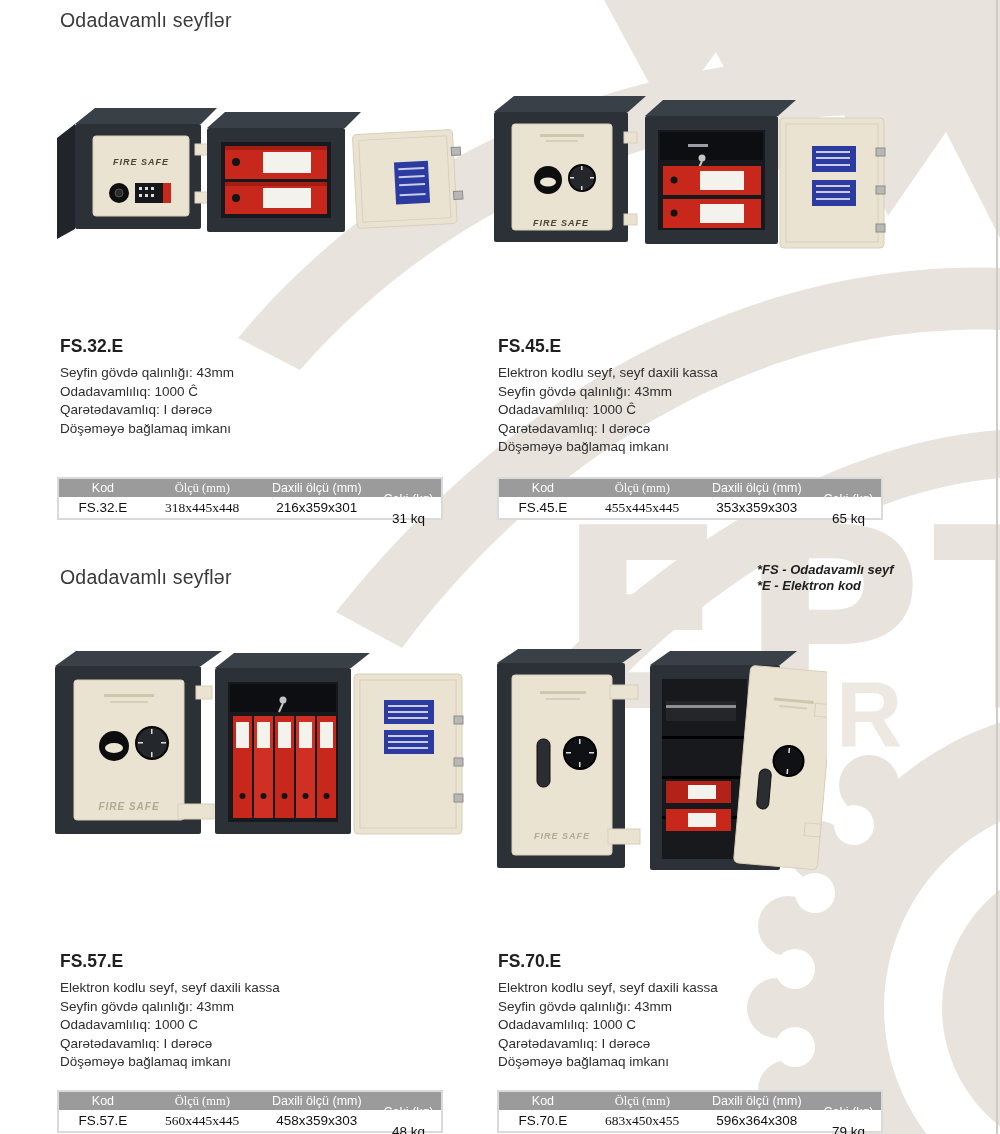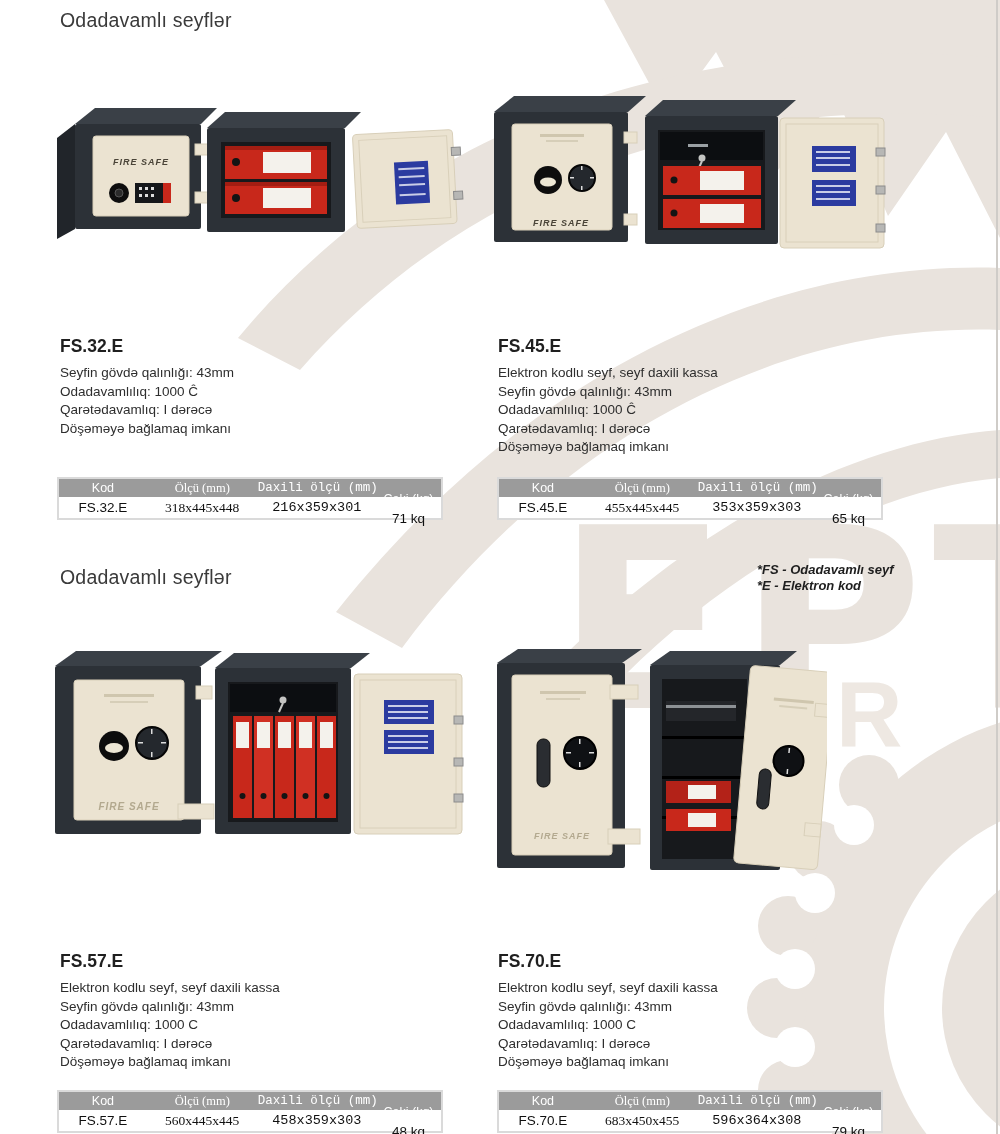--- a/index.html
+++ b/index.html
@@ -30,21 +30,21 @@
   .pt3{left:60px;top:951px;} .pt4{left:498px;top:951px;}
 
   .spec-table{
     position:absolute;width:386px;border:2px solid #dadada;background:#be185d;box-sizing:border-box;
   }
   .tb1{left:57px;top:477px;} .tb2{left:497px;top:477px;}
   .tb3{left:57px;top:1090px;} .tb4{left:497px;top:1090px;}
   .spec-header{display:flex;background:#9b9b9b;color:#ffffff;font-size:12.5px;height:18px;align-items:center;}
   .spec-row{display:flex;font-size:13.5px;height:21px;align-items:center;color:#101010;background:#fff;}
   .cell{text-align:center;white-space:nowrap;overflow:hidden;}
-  .c1{width:23%;} .c2{width:29%;font-family:Liberation Serif, serif;} .c3{width:31%;font-family:Liberation Mono, monospace;} .c4{width:17%;margin-top:21px;}
+  .c1{width:23%;} .c2{width:29%;font-family:Liberation Serif, serif;} .c3{width:31%;} .c4{width:17%;margin-top:21px;}
 
   .photo{position:absolute;}
   .ph1{left:55px;top:98px;} .ph2{left:488px;top:86px;}
   .ph3{left:48px;top:646px;} .ph4{left:492px;top:641px;}
 </style>
 </head>
 <body>
 
 <svg class="watermark-svg" width="1000" height="1134" viewBox="0 0 1000 1134">
   <g fill="#e9e3dd">
@@ -357,21 +357,21 @@
     <div class="spec-header">
       <div class="cell c1">Kod</div>
       <div class="cell c2">Ölçü (mm)</div>
       <div class="cell c3">Daxili ölçü (mm)</div>
       <div class="cell c4">Çəki (kq)</div>
     </div>
     <div class="spec-row">
       <div class="cell c1">FS.32.E</div>
       <div class="cell c2">318x445x448</div>
       <div class="cell c3">216x359x301</div>
-      <div class="cell c4">71 kq</div>
+      <div class="cell c4">31 kq</div>
     </div>
   </div>
 
   <div class="spec-table tb2">
     <div class="spec-header">
       <div class="cell c1">Kod</div>
       <div class="cell c2">Ölçü (mm)</div>
       <div class="cell c3">Daxili ölçü (mm)</div>
       <div class="cell c4">Çəki (kq)</div>
     </div>

